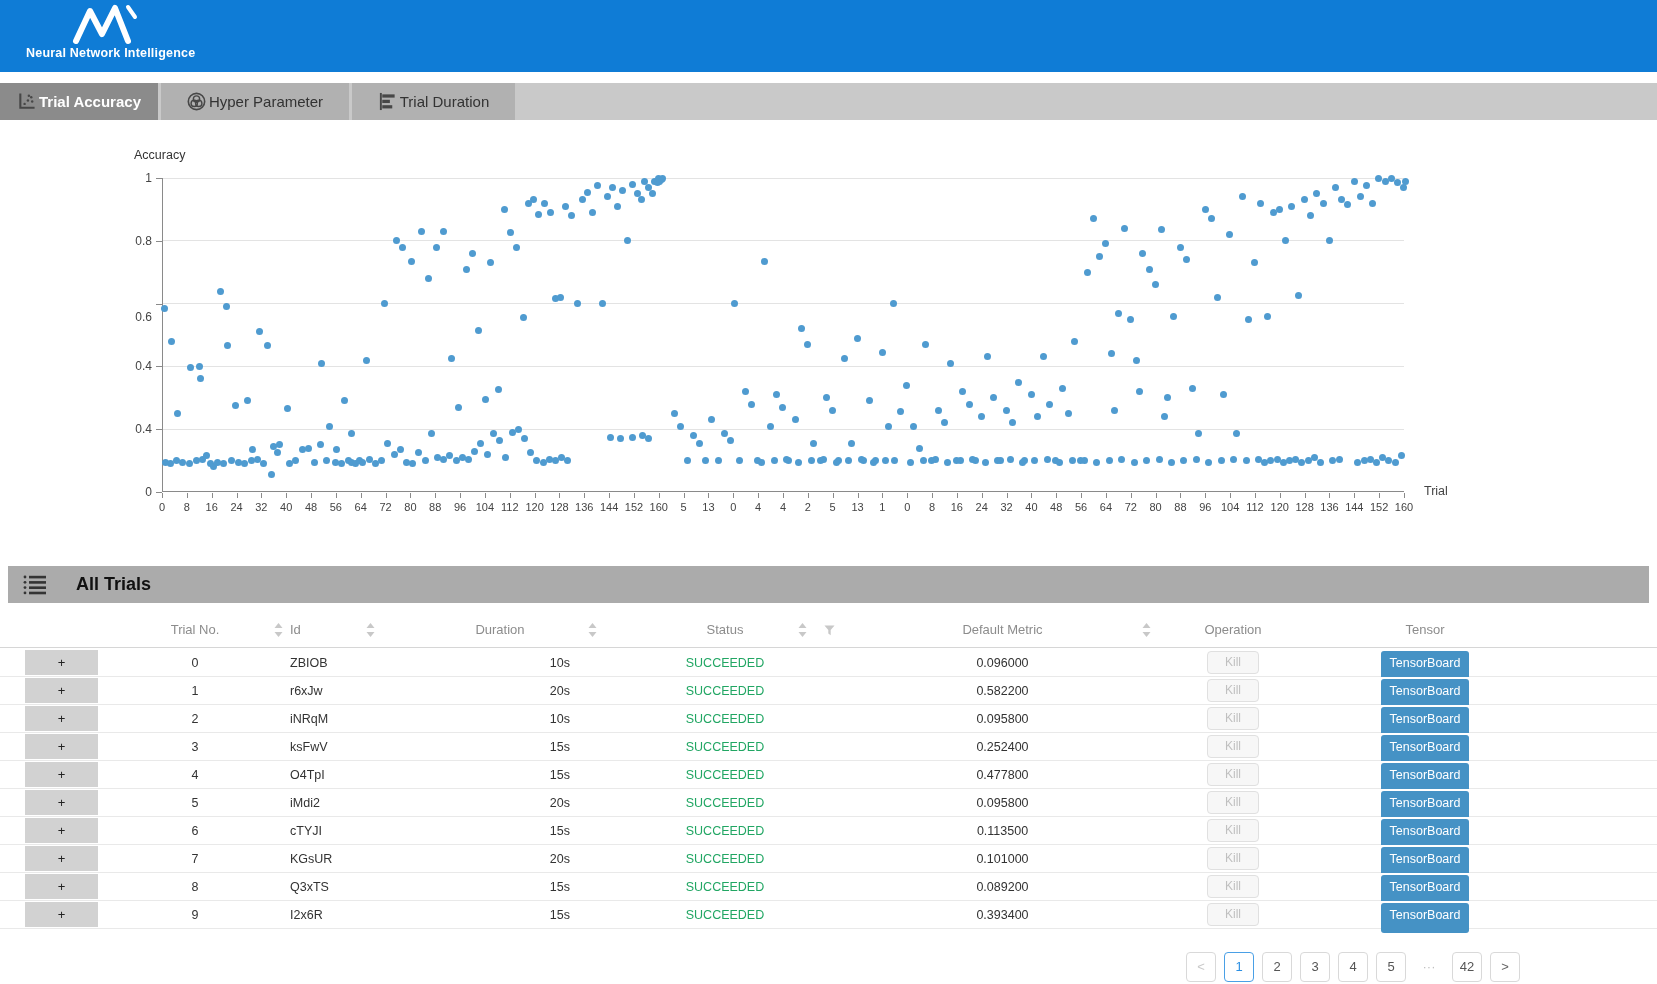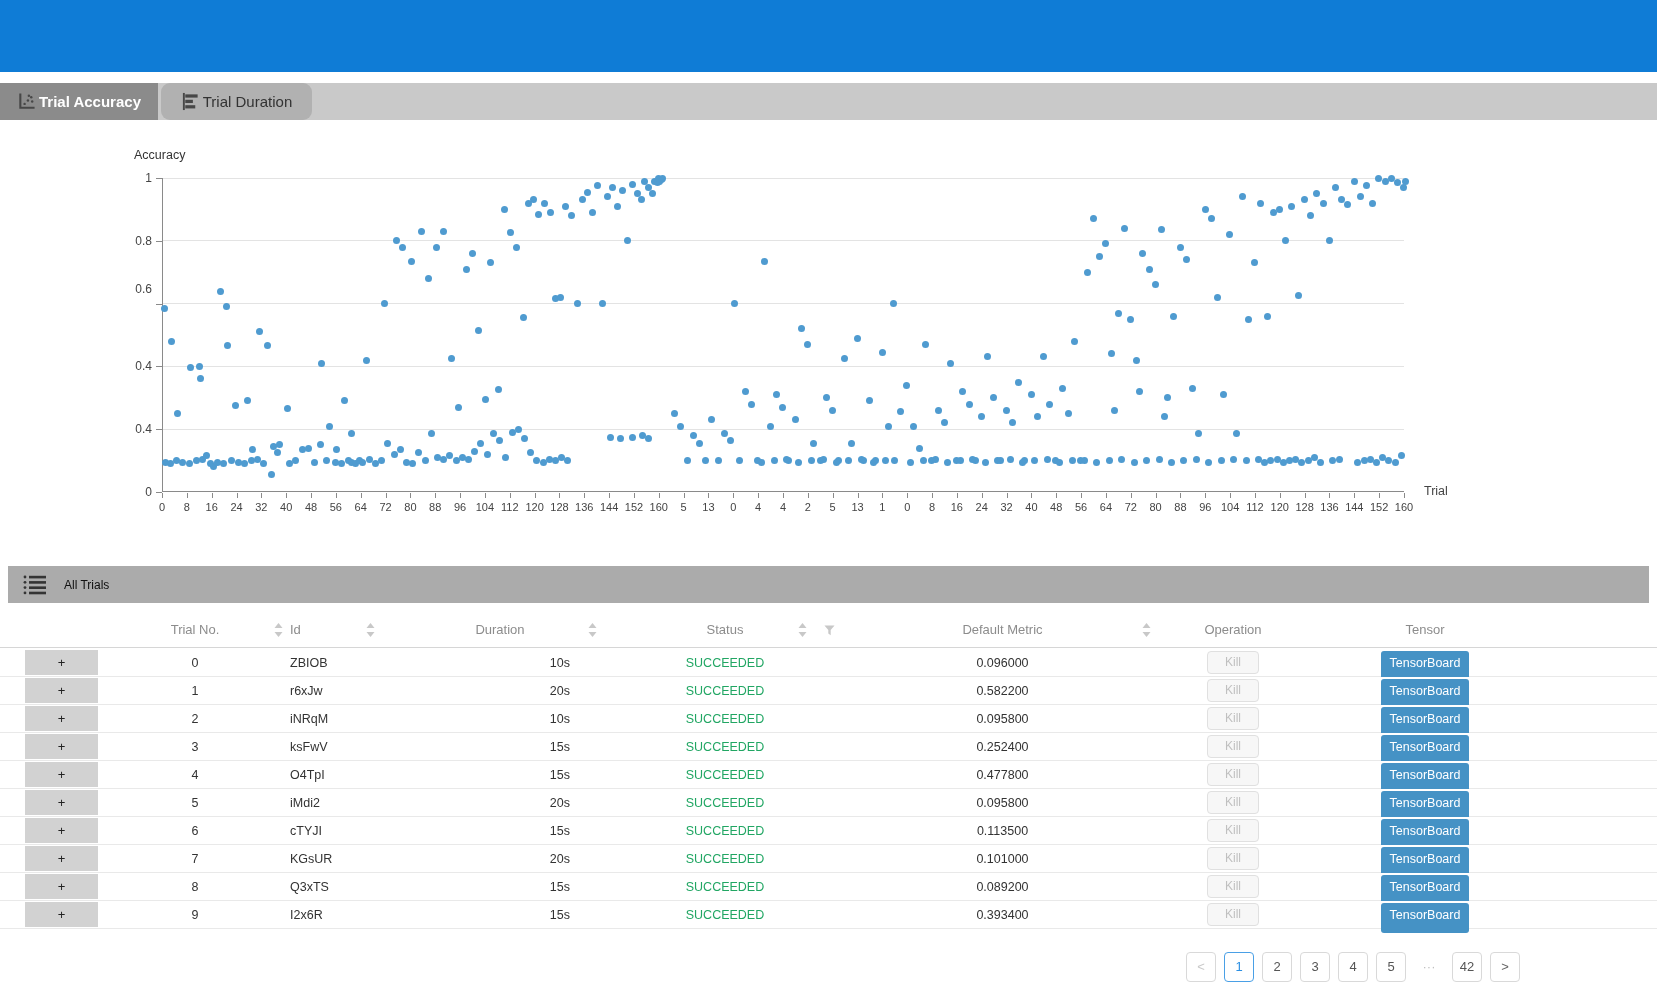--- a/index.html
+++ b/index.html
@@ -31,21 +31,21 @@
   .ylab { position:absolute; left:106px; width:46px; text-align:right; font-size:12px; color:#444; }
   .ytickmark { position:absolute; left:156px; width:6px; height:1px; background:#8a8a8a; }
   .xtickmark { position:absolute; width:1px; height:5px; background:#8a8a8a; top:353px; }
   .xlab { position:absolute; top:361px; font-size:11px; color:#444; transform:translateX(-50%); white-space:nowrap; }
   .trial-label { position:absolute; left:1424px; top:344px; font-size:12.5px; color:#444; }
   .dot { position:absolute; width:7px; height:7px; border-radius:50%; background:var(--point-blue,#4f9bd0); }
   
   .alltrials-bar { position:absolute; top:566px; left:8px; width:1641px; height:37px;
                    background:var(--alltrials-bar,#ababab); display:flex; align-items:center; }
   .alltrials-bar .licon { margin-left:15px; display:flex; color:#343434; }
-  .alltrials-title { margin-left:16px; font-size:12px; font-weight:normal; color:#101010; }
+  .alltrials-title { margin-left:28px; font-size:18px; font-weight:bold; color:#101010; }
   
   .thead { position:absolute; top:612px; left:0; width:1657px; height:36px; border-bottom:1px solid #d6d6d6; }
   .th { position:absolute; top:0; height:36px; line-height:36px; font-size:13px; color:#8c8c8c; text-align:center; cursor:pointer; }
   .sort, .funnel { position:absolute; top:11px; display:flex; cursor:pointer; }
   .tbody { position:absolute; top:649px; left:0; width:1657px; }
   .tr { position:relative; height:28px; border-bottom:1px solid #e9e9e9; background:#fff; }
   .td { position:absolute; top:0; height:28px; line-height:28px; font-size:12.5px; color:#333; text-align:center; }
   .td-no     { left:105px; width:180px; }
   .td-id     { left:290px; width:110px; text-align:left; }
   .td-dur    { left:420px; width:150px; text-align:right; }
@@ -64,37 +64,55 @@
               background:#fff; color:#555; font-size:13px; text-align:center; cursor:pointer; }
   .page-btn.prev { color:#c9c9c9; }
   .page-btn.next { color:#666; }
   .page-btn.active { border-color:#4aa0e6; color:var(--pagination-active,#2b8fe3); }
   .page-btn.ellipsis { border:none; color:#c0c0c0; cursor:default; line-height:30px; }
 </style>
 </head>
 <body>
 
 <div class="topbar">
+  <div class="brand">
+    <svg width="96" height="42" viewBox="0 0 96 42">
+      <polyline points="18,38 32,8 44,31 57,5 70,38" fill="none" stroke="#fff" stroke-width="6" stroke-linecap="round" stroke-linejoin="round"></polyline>
+      <line x1="70" y1="4" x2="77" y2="14" stroke="#fff" stroke-width="4" stroke-linecap="round"></line>
+    </svg>
+    <div class="brand-text">Neural Network Intelligence</div>
+  </div>
 </div>
 
 <div class="tabbar" id="tabbar">
     <div class="tab active" style="width: 158px;">
       <span class="ticon">
         <svg width="19" height="19" viewBox="0 0 20 20">
           <path d="M3.5 1.5 V16.5 H18.5" fill="none" stroke="currentColor" stroke-width="2.2"></path>
           <circle cx="8" cy="12.5" r="1.3" fill="currentColor"></circle>
           <circle cx="11.5" cy="9" r="1.3" fill="currentColor"></circle>
           <circle cx="15" cy="5.5" r="1.3" fill="currentColor"></circle>
           <circle cx="12.5" cy="4" r="1.3" fill="currentColor"></circle>
           <circle cx="16" cy="10" r="1.3" fill="currentColor"></circle>
         </svg>
       </span>
       <div style="display: inline;">Trial Accuracy</div>
     </div>
-    <div class="tab" style="width: 151px; border-radius: 9px;">
+    <div class="tab" style="width: 188px;">
+      <span class="ticon">
+        <svg width="19" height="19" viewBox="0 0 20 20">
+          <circle cx="10" cy="10" r="8.6" fill="none" stroke="currentColor" stroke-width="1.7"></circle>
+          <circle cx="10" cy="7.4" r="3.3" fill="none" stroke="currentColor" stroke-width="1.5"></circle>
+          <circle cx="7.6" cy="12" r="3.3" fill="none" stroke="currentColor" stroke-width="1.5"></circle>
+          <circle cx="12.4" cy="12" r="3.3" fill="none" stroke="currentColor" stroke-width="1.5"></circle>
+        </svg>
+      </span>
+      <div style="display: inline;">Hyper Parameter</div>
+    </div>
+    <div class="tab" style="width: 163px;">
       <span class="ticon">
         <svg width="19" height="19" viewBox="0 0 20 20">
           <path d="M3 1 V19" stroke="currentColor" stroke-width="2"></path>
           <rect x="4.5" y="2.5" width="13" height="3.4" fill="currentColor"></rect>
           <rect x="4.5" y="8.2" width="8" height="3.4" fill="currentColor"></rect>
           <rect x="4.5" y="13.9" width="10.5" height="3.4" fill="currentColor"></rect>
         </svg>
       </span>
       <div style="display: inline;">Trial Duration</div>
     </div>
@@ -440,21 +458,21 @@
       <div class="dot" style="left: 1228.56px; top: 280.67px;"></div>
       <div class="dot" style="left: 1234.77px; top: 274.39px;"></div>
     </div>
   <div class="trial-label">Trial</div>
 <div class="ylab" style="top: 345px;">0</div>
     <div class="ytickmark" style="top: 352px;"></div>
     <div class="ylab" style="top: 282.2px;">0.4</div>
     <div class="ytickmark" style="top: 289.2px;"></div>
     <div class="ylab" style="top: 219.4px;">0.4</div>
     <div class="ytickmark" style="top: 226.4px;"></div>
-    <div class="ylab" style="top: 142px;">0.6</div>
+    <div class="ylab" style="top: 170px;">0.6</div>
     <div class="ytickmark" style="top: 163.6px;"></div>
     <div class="ylab" style="top: 93.8px;">0.8</div>
     <div class="ytickmark" style="top: 100.8px;"></div>
     <div class="ylab" style="top: 31px;">1</div>
     <div class="ytickmark" style="top: 38px;"></div>
     <div class="xtickmark" style="left: 162px;"></div>
     <div class="xlab" style="left: 162px;">0</div>
     <div class="xtickmark" style="left: 186.84px;"></div>
     <div class="xlab" style="left: 186.84px;">8</div>
     <div class="xtickmark" style="left: 211.68px;"></div>

